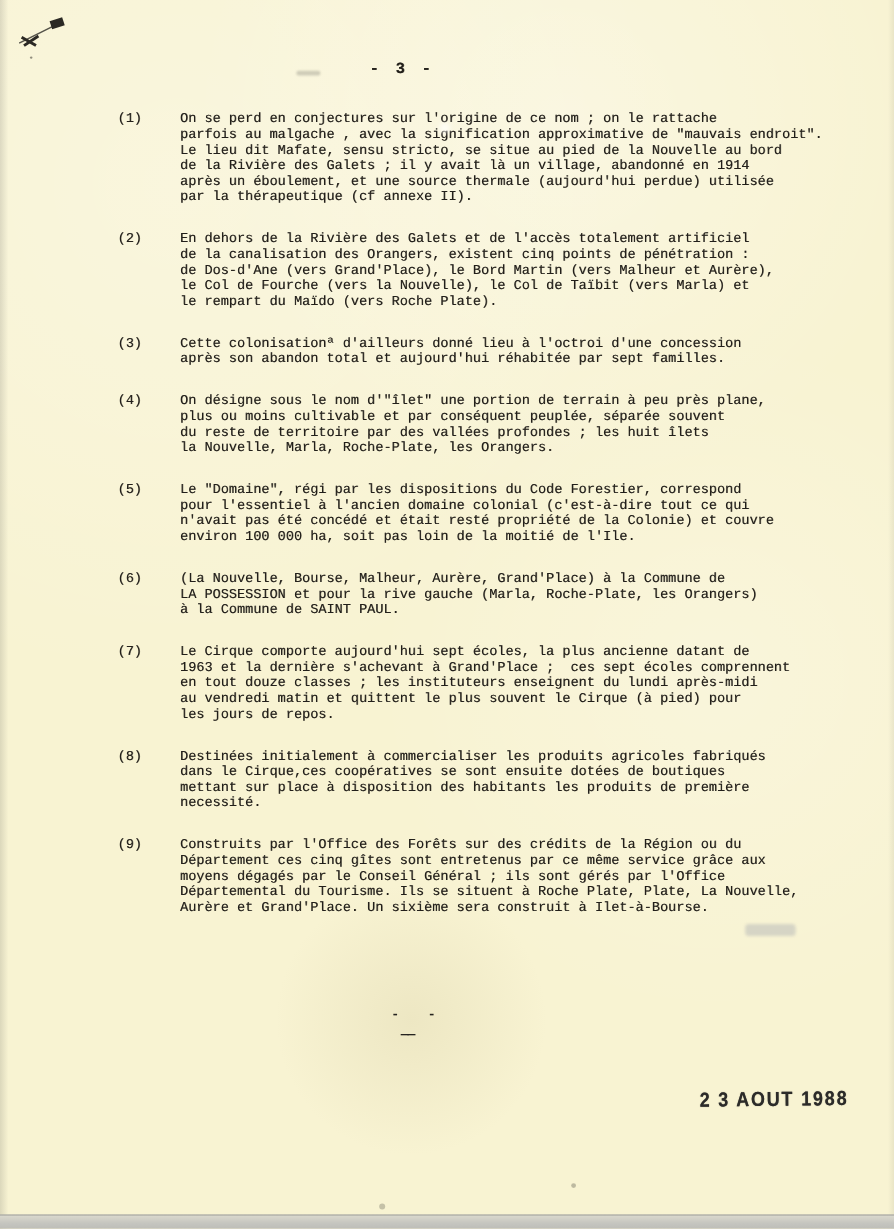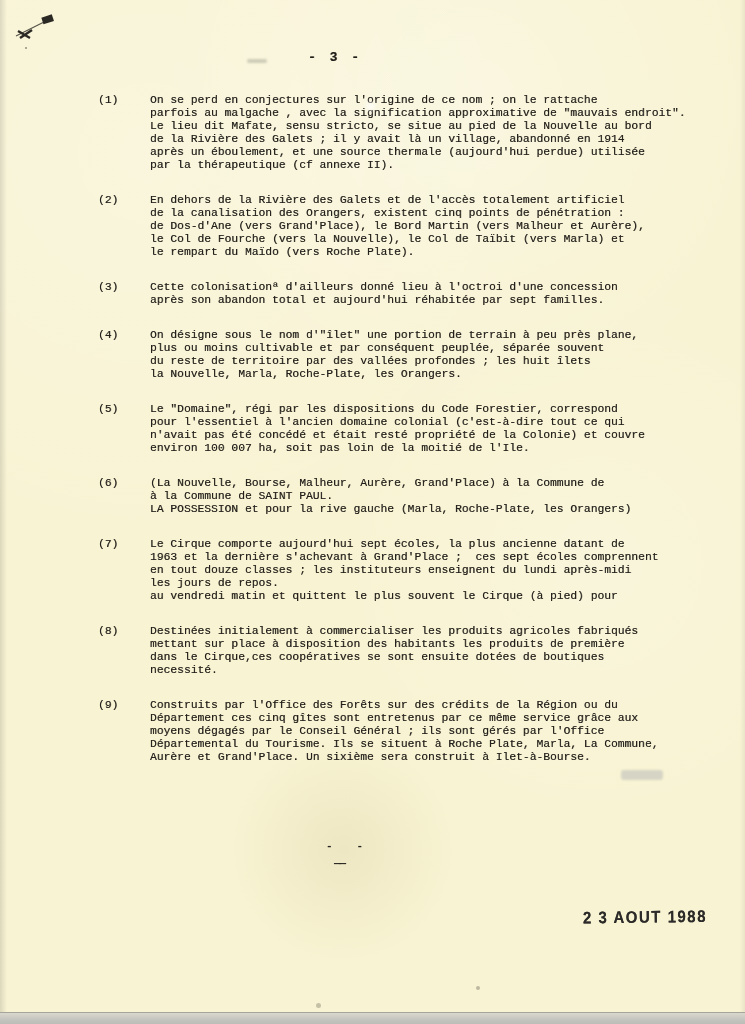--- a/index.html
+++ b/index.html
@@ -131,57 +131,57 @@
           <div class="tline">du reste de territoire par des vallées profondes ; les huit îlets</div>
           <div class="tline">la Nouvelle, Marla, Roche-Plate, les Orangers.</div>
         </div>
     </div>
     <div class="note">
       <span class="num">(5)</span>
       <div class="body">
           <div class="tline">Le "Domaine", régi par les dispositions du Code Forestier, correspond</div>
           <div class="tline">pour l'essentiel à l'ancien domaine colonial (c'est-à-dire tout ce qui</div>
           <div class="tline">n'avait pas été concédé et était resté propriété de la Colonie) et couvre</div>
-          <div class="tline">environ 100 007 ha, soit pas loin de la moitié de l'Ile.</div>
+          <div class="tline">environ 100 000 ha, soit pas loin de la moitié de l'Ile.</div>
         </div>
     </div>
     <div class="note">
       <span class="num">(6)</span>
       <div class="body">
           <div class="tline">(La Nouvelle, Bourse, Malheur, Aurère, Grand'Place) à la Commune de</div>
+          <div class="tline">LA POSSESSION et pour la rive gauche (Marla, Roche-Plate, les Orangers)</div>
           <div class="tline">à la Commune de SAINT PAUL.</div>
-          <div class="tline">LA POSSESSION et pour la rive gauche (Marla, Roche-Plate, les Orangers)</div>
         </div>
     </div>
     <div class="note">
       <span class="num">(7)</span>
       <div class="body">
           <div class="tline">Le Cirque comporte aujourd'hui sept écoles, la plus ancienne datant de</div>
           <div class="tline">1963 et la dernière s'achevant à Grand'Place ;  ces sept écoles comprennent</div>
           <div class="tline">en tout douze classes ; les instituteurs enseignent du lundi après-midi</div>
+          <div class="tline">au vendredi matin et quittent le plus souvent le Cirque (à pied) pour</div>
           <div class="tline">les jours de repos.</div>
-          <div class="tline">au vendredi matin et quittent le plus souvent le Cirque (à pied) pour</div>
         </div>
     </div>
     <div class="note">
       <span class="num">(8)</span>
       <div class="body">
           <div class="tline">Destinées initialement à commercialiser les produits agricoles fabriqués</div>
+          <div class="tline">dans le Cirque,ces coopératives se sont ensuite dotées de boutiques</div>
           <div class="tline">mettant sur place à disposition des habitants les produits de première</div>
-          <div class="tline">dans le Cirque,ces coopératives se sont ensuite dotées de boutiques</div>
           <div class="tline">necessité.</div>
         </div>
     </div>
     <div class="note">
       <span class="num">(9)</span>
       <div class="body">
           <div class="tline">Construits par l'Office des Forêts sur des crédits de la Région ou du</div>
           <div class="tline">Département ces cinq gîtes sont entretenus par ce même service grâce aux</div>
           <div class="tline">moyens dégagés par le Conseil Général ; ils sont gérés par l'Office</div>
-          <div class="tline">Départemental du Tourisme. Ils se situent à Roche Plate, Marla, La Commune,</div>
+          <div class="tline">Départemental du Tourisme. Ils se situent à Roche Plate, Plate, La Nouvelle,</div>
           <div class="tline">Aurère et Grand'Place. Un sixième sera construit à Ilet-à-Bourse.</div>
         </div>
     </div>
   </div>
 
   <div class="erased-smudge"></div>
 
   <div class="endmark-1">-   -</div>
   <div class="endmark-2">——</div>
 

